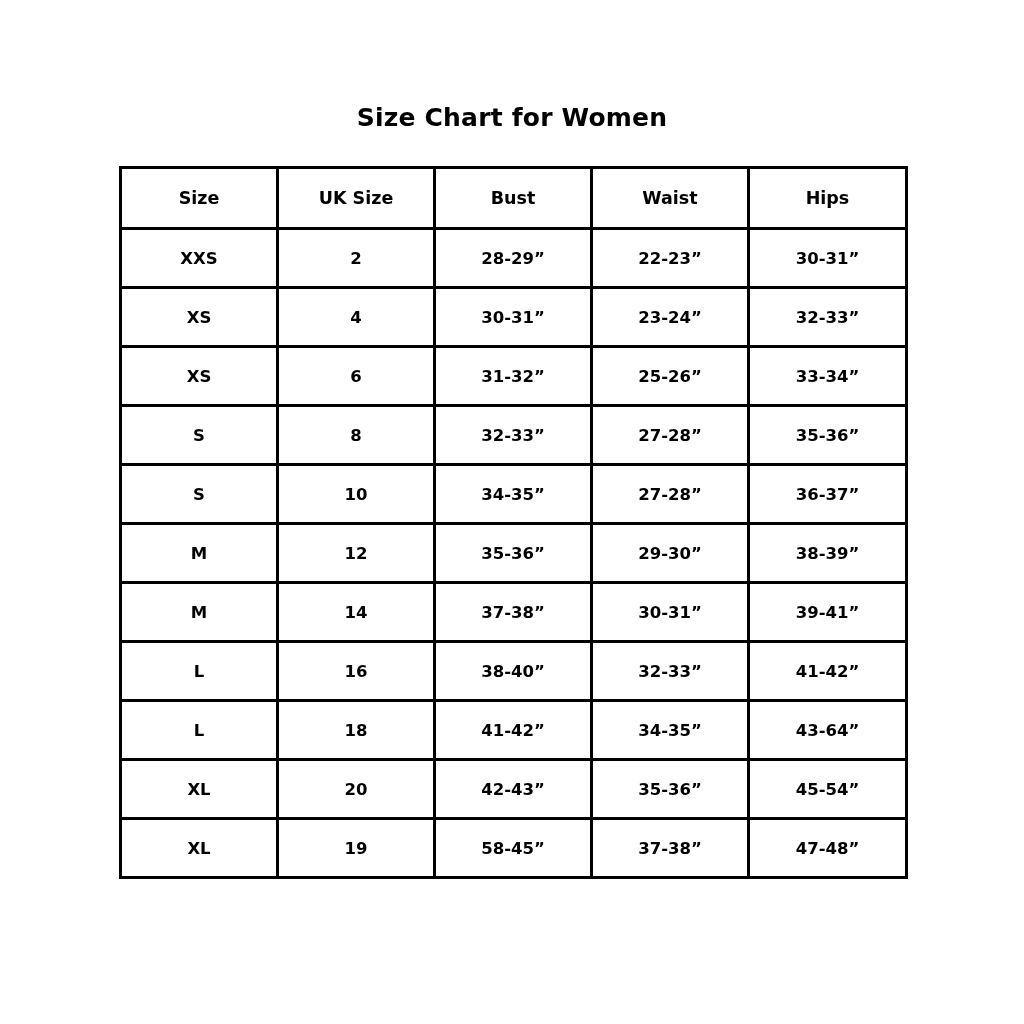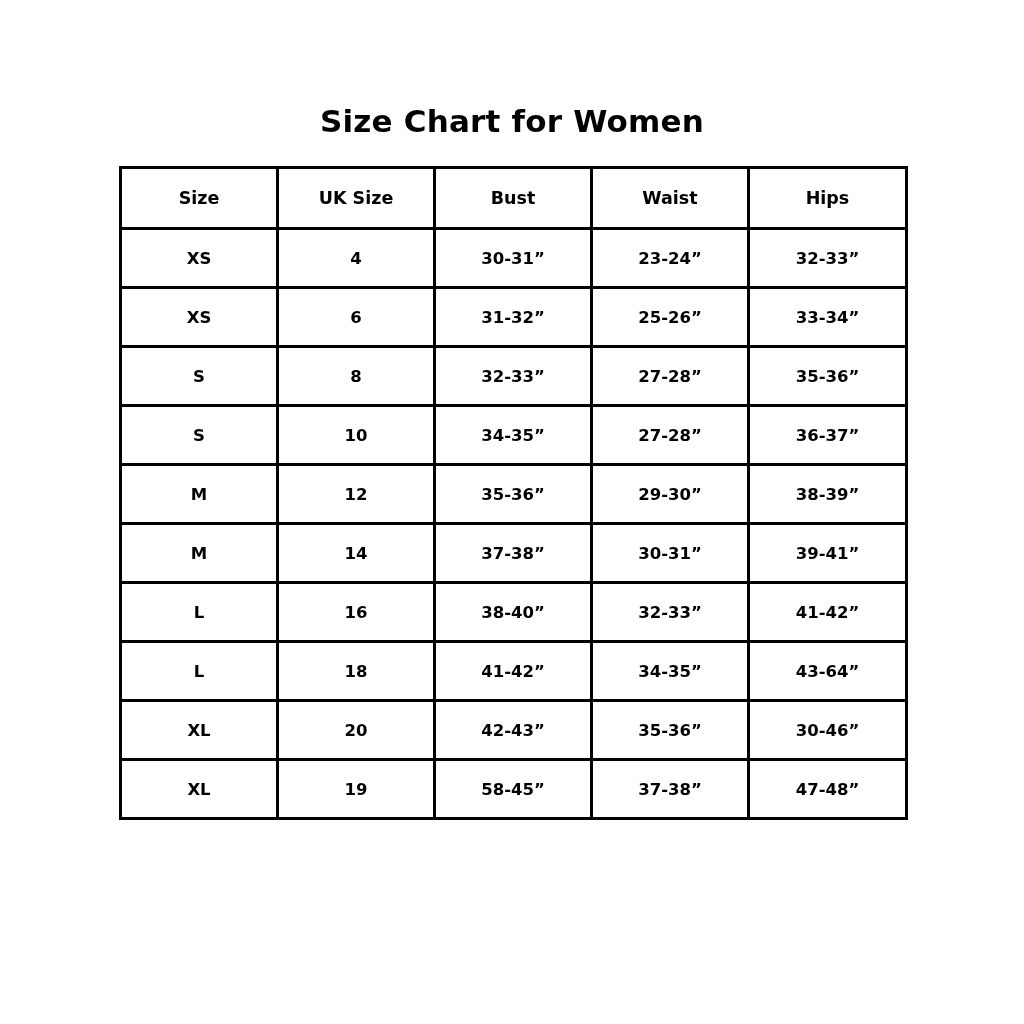--- a/index.html
+++ b/index.html
@@ -19,21 +19,21 @@
     height: 1024px;
     position: relative;
     box-sizing: border-box;
   }
   .chart-title {
     position: absolute;
     top: 103px;
     left: 0;
     width: 1024px;
     text-align: center;
-    font-size: 31px;
+    font-size: 25px;
     font-weight: bold;
     letter-spacing: 0.2px;
   }
   .table-wrap {
     position: absolute;
     top: 166px;
     left: 119px;
     width: 786px;
   }
   table.size-table {
@@ -81,20 +81,27 @@
         <tr>
           <th>Size</th>
           <th>UK Size</th>
           <th>Bust</th>
           <th>Waist</th>
           <th>Hips</th>
         </tr>
       </thead>
       <tbody>
         <tr>
+          <td>XXS</td>
+          <td>2</td>
+          <td>28-29”</td>
+          <td>22-23”</td>
+          <td>30-31”</td>
+        </tr>
+        <tr>
           <td>XS</td>
           <td>4</td>
           <td>30-31”</td>
           <td>23-24”</td>
           <td>32-33”</td>
         </tr>
         <tr>
           <td>XS</td>
           <td>6</td>
           <td>31-32”</td>
@@ -141,21 +148,21 @@
           <td>18</td>
           <td>41-42”</td>
           <td>34-35”</td>
           <td>43-64”</td>
         </tr>
         <tr>
           <td>XL</td>
           <td>20</td>
           <td>42-43”</td>
           <td>35-36”</td>
-          <td>30-46”</td>
+          <td>45-54”</td>
         </tr>
         <tr>
           <td>XL</td>
           <td>19</td>
           <td>58-45”</td>
           <td>37-38”</td>
           <td>47-48”</td>
         </tr>
       </tbody>
     </table>

